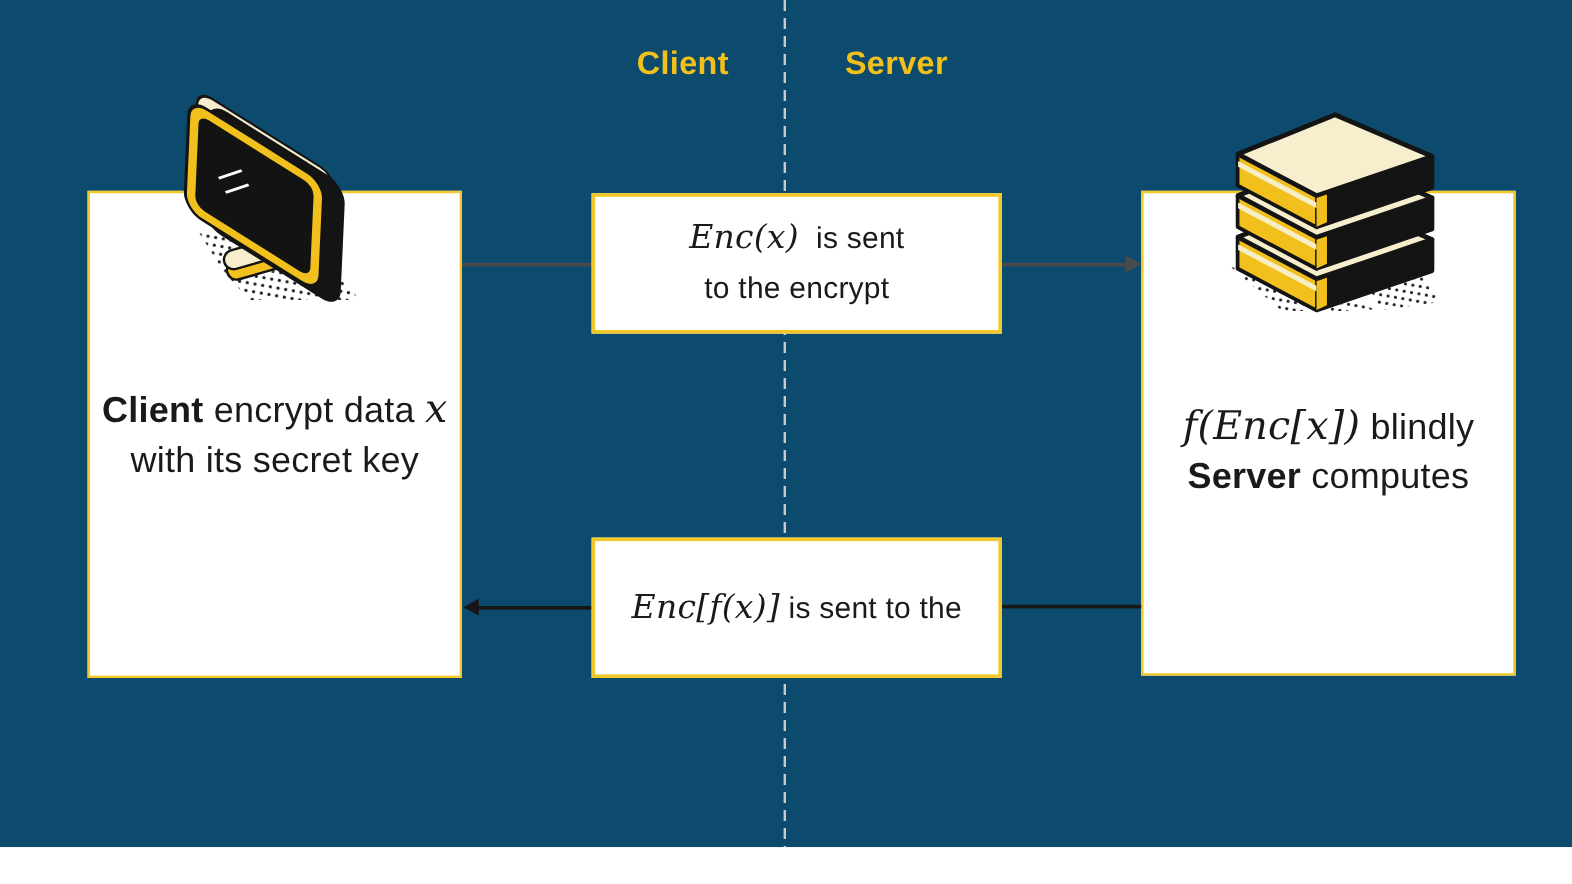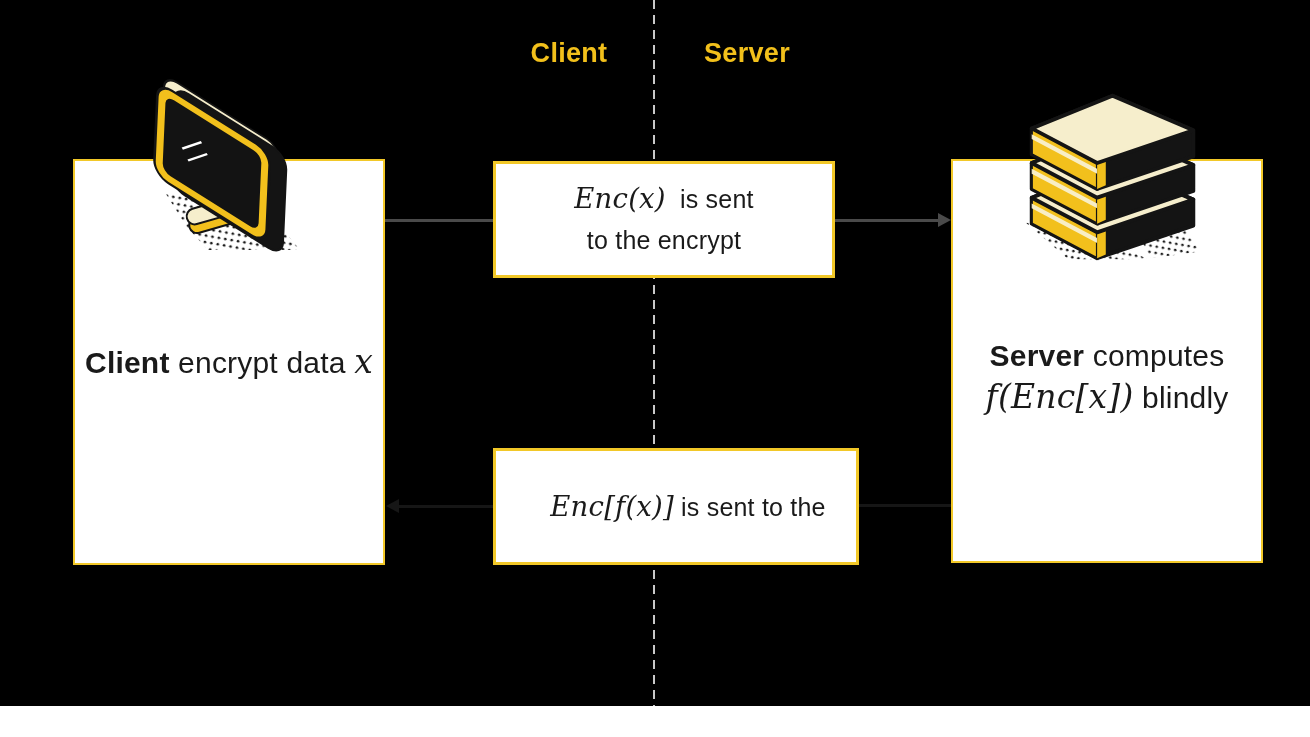--- a/index.html
+++ b/index.html
@@ -1,38 +1,38 @@
 <!DOCTYPE html>
 <html><head>
 <meta charset="utf-8">
 <style>
   html,body{margin:0;padding:0;background:#ffffff;}
   .stage{
-    position:relative;width:1310px;height:706px;background:#000000;
+    position:relative;width:1310px;height:706px;background:#0c4a6e;
     font-family:"Liberation Sans",sans-serif;color:#1a1a1a;overflow:hidden;
   }
   
   .divider{
     position:absolute;left:653px;top:0;width:2px;height:712px;
     background:repeating-linear-gradient(to bottom,#c9c9c9 0 9px,transparent 9px 15px);
   }
   
   .lane-label{
     position:absolute;top:38px;width:160px;text-align:center;
     font-size:27px;font-weight:700;color:#f2c01b;letter-spacing:.3px;
   }
   .lane-client{left:489px;}
   .lane-server{left:667px;}
   
   .ybox{position:absolute;background:#ffffff;border:2.5px solid #f2c828;
         display:flex;flex-direction:column;justify-content:center;align-items:center;}
   .box-left {left:73px;top:159px;width:308px;height:402px;}
   .box-right{left:951px;top:159px;width:308px;height:400px;}
   .box-midtop{left:493px;top:161px;width:336px;height:111px;border-width:3px;z-index:3;}
-  .box-midbot{left:493px;top:448px;width:336px;height:111px;border-width:3px;z-index:3;padding-left:24px;}
+  .box-midbot{left:493px;top:448px;width:336px;height:111px;border-width:3px;z-index:3;}
   .tline{white-space:pre;text-align:center;font-size:30px;line-height:41px;letter-spacing:.2px;}
   .box-midtop .tline,.box-midbot .tline{font-size:25px;}
   .b{font-weight:700;}
   .m{font-family:"DejaVu Serif",serif;font-style:italic;font-size:1.1em;}
   .shift-down{transform:translateY(15px);}
   
   .conn{position:absolute;display:flex;align-items:center;z-index:2;}
   .shaft{height:3px;flex:1;}
   .gray .shaft{background:#4a4a4a;}
   .black .shaft{background:#161616;}
@@ -51,26 +51,27 @@
 
 <div class="stage">
 
   <div class="divider"></div>
 
   <div class="lane-label lane-client">Client</div>
   <div class="lane-label lane-server">Server</div>
 
   <div class="ybox box-left">
     <div class="tline"><span class="b">Client</span><span> encrypt data </span><span class="m">x</span></div>
+    <div class="tline">with its secret key</div>
   </div>
 
   <div class="ybox box-right">
     <div class="shift-down">
+      <div class="tline"><span class="m">f(Enc[x])</span><span> blindly</span></div>
       <div class="tline"><span class="b">Server</span><span> computes</span></div>
-      <div class="tline"><span class="m">f(Enc[x])</span><span> blindly</span></div>
     </div>
   </div>
 
   <div class="ybox box-midtop">
     <div class="tline"><span class="m">Enc(x)</span><span>  is sent</span></div>
     <div class="tline">to the encrypt</div>
   </div>
 
   <div class="ybox box-midbot">
     <div class="tline"><span class="m">Enc[f(x)]</span><span> is sent to the</span></div>

